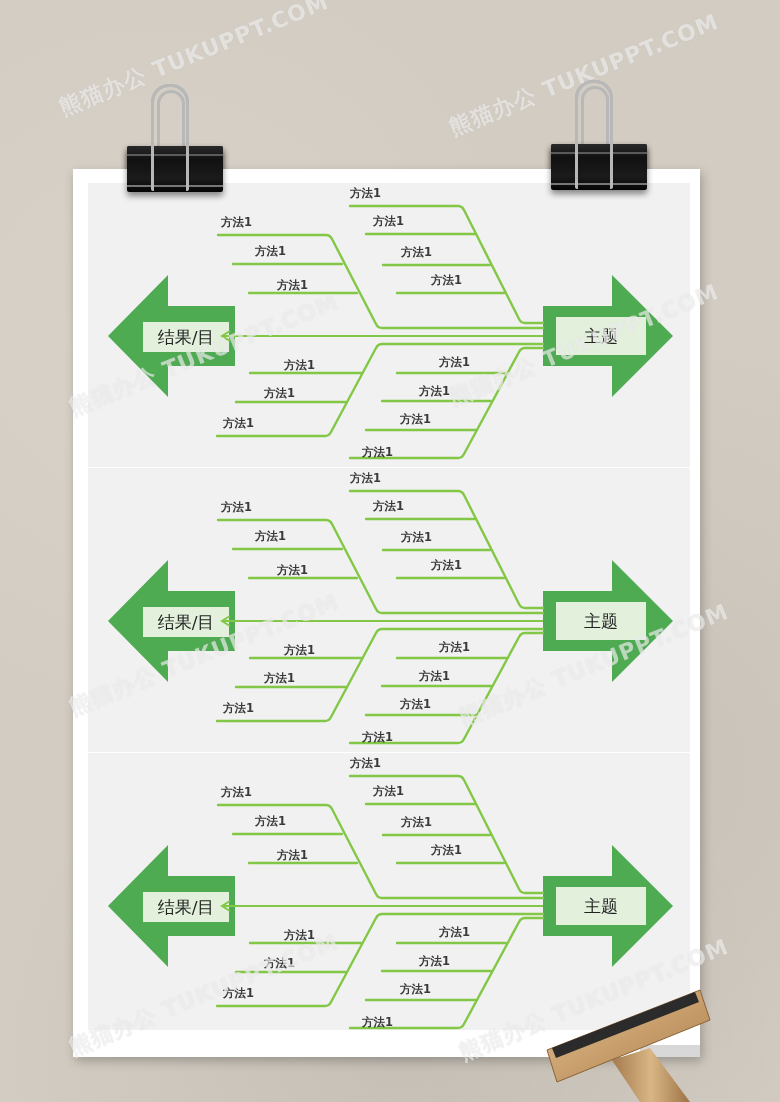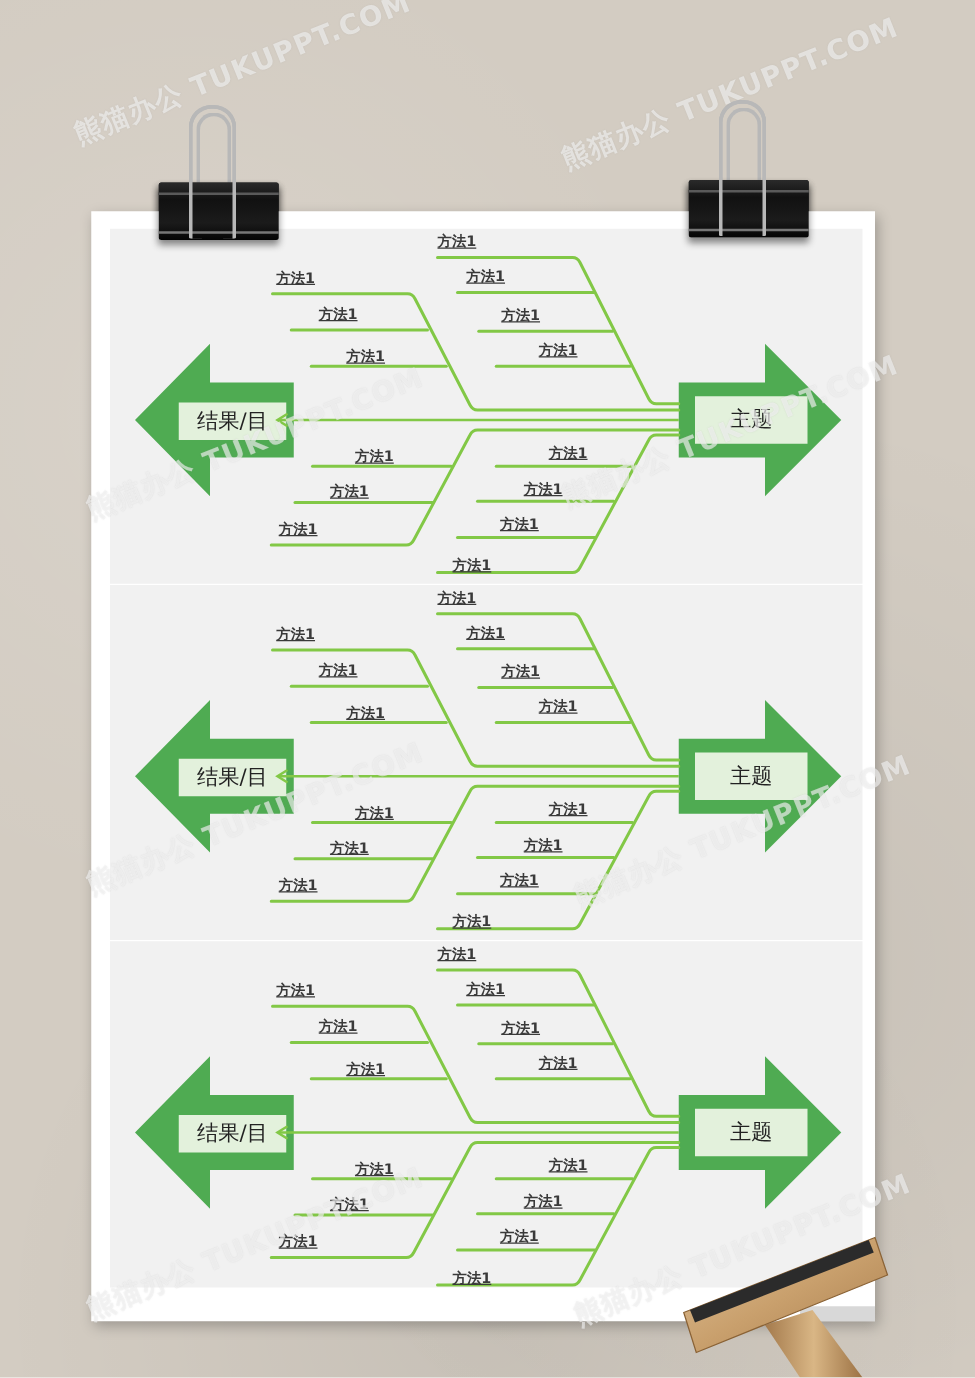--- a/index.html
+++ b/index.html
@@ -21,21 +21,21 @@
     position: absolute; left: 88px; width: 602px; height: 284px;
     background: #f1f1f1;
   }
   svg.diagram { position: absolute; left: 0; top: 0; overflow: visible; }
   .bone { fill: none; stroke: #82c846; stroke-width: 2.4; stroke-linejoin: round; stroke-linecap: round; }
   .spine { fill: none; stroke: #82c846; stroke-width: 2; }
   .arrow-shape { fill: #4fab52; }
   .label-box { fill: #e3f1dc; }
   .method-label {
     position: absolute; font-size: 11.5px; font-weight: bold; color: #3a3a3a;
-    white-space: nowrap; line-height: 14px; text-decoration: underline;
+    white-space: nowrap; line-height: 14px;
   }
   .box-label {
     position: absolute; font-family: "DejaVu Serif", "Liberation Serif", serif;
     font-size: 17px; color: #222; white-space: nowrap; text-align: center; line-height: 20px;
   }
   .watermark {
     position: absolute; color: rgba(255,255,255,0.55); font-size: 22px; font-weight: bold;
     transform: rotate(-22deg); white-space: nowrap; letter-spacing: 1px; pointer-events: none;
     text-shadow: 0 0 1px rgba(160,160,160,0.35);
   }

